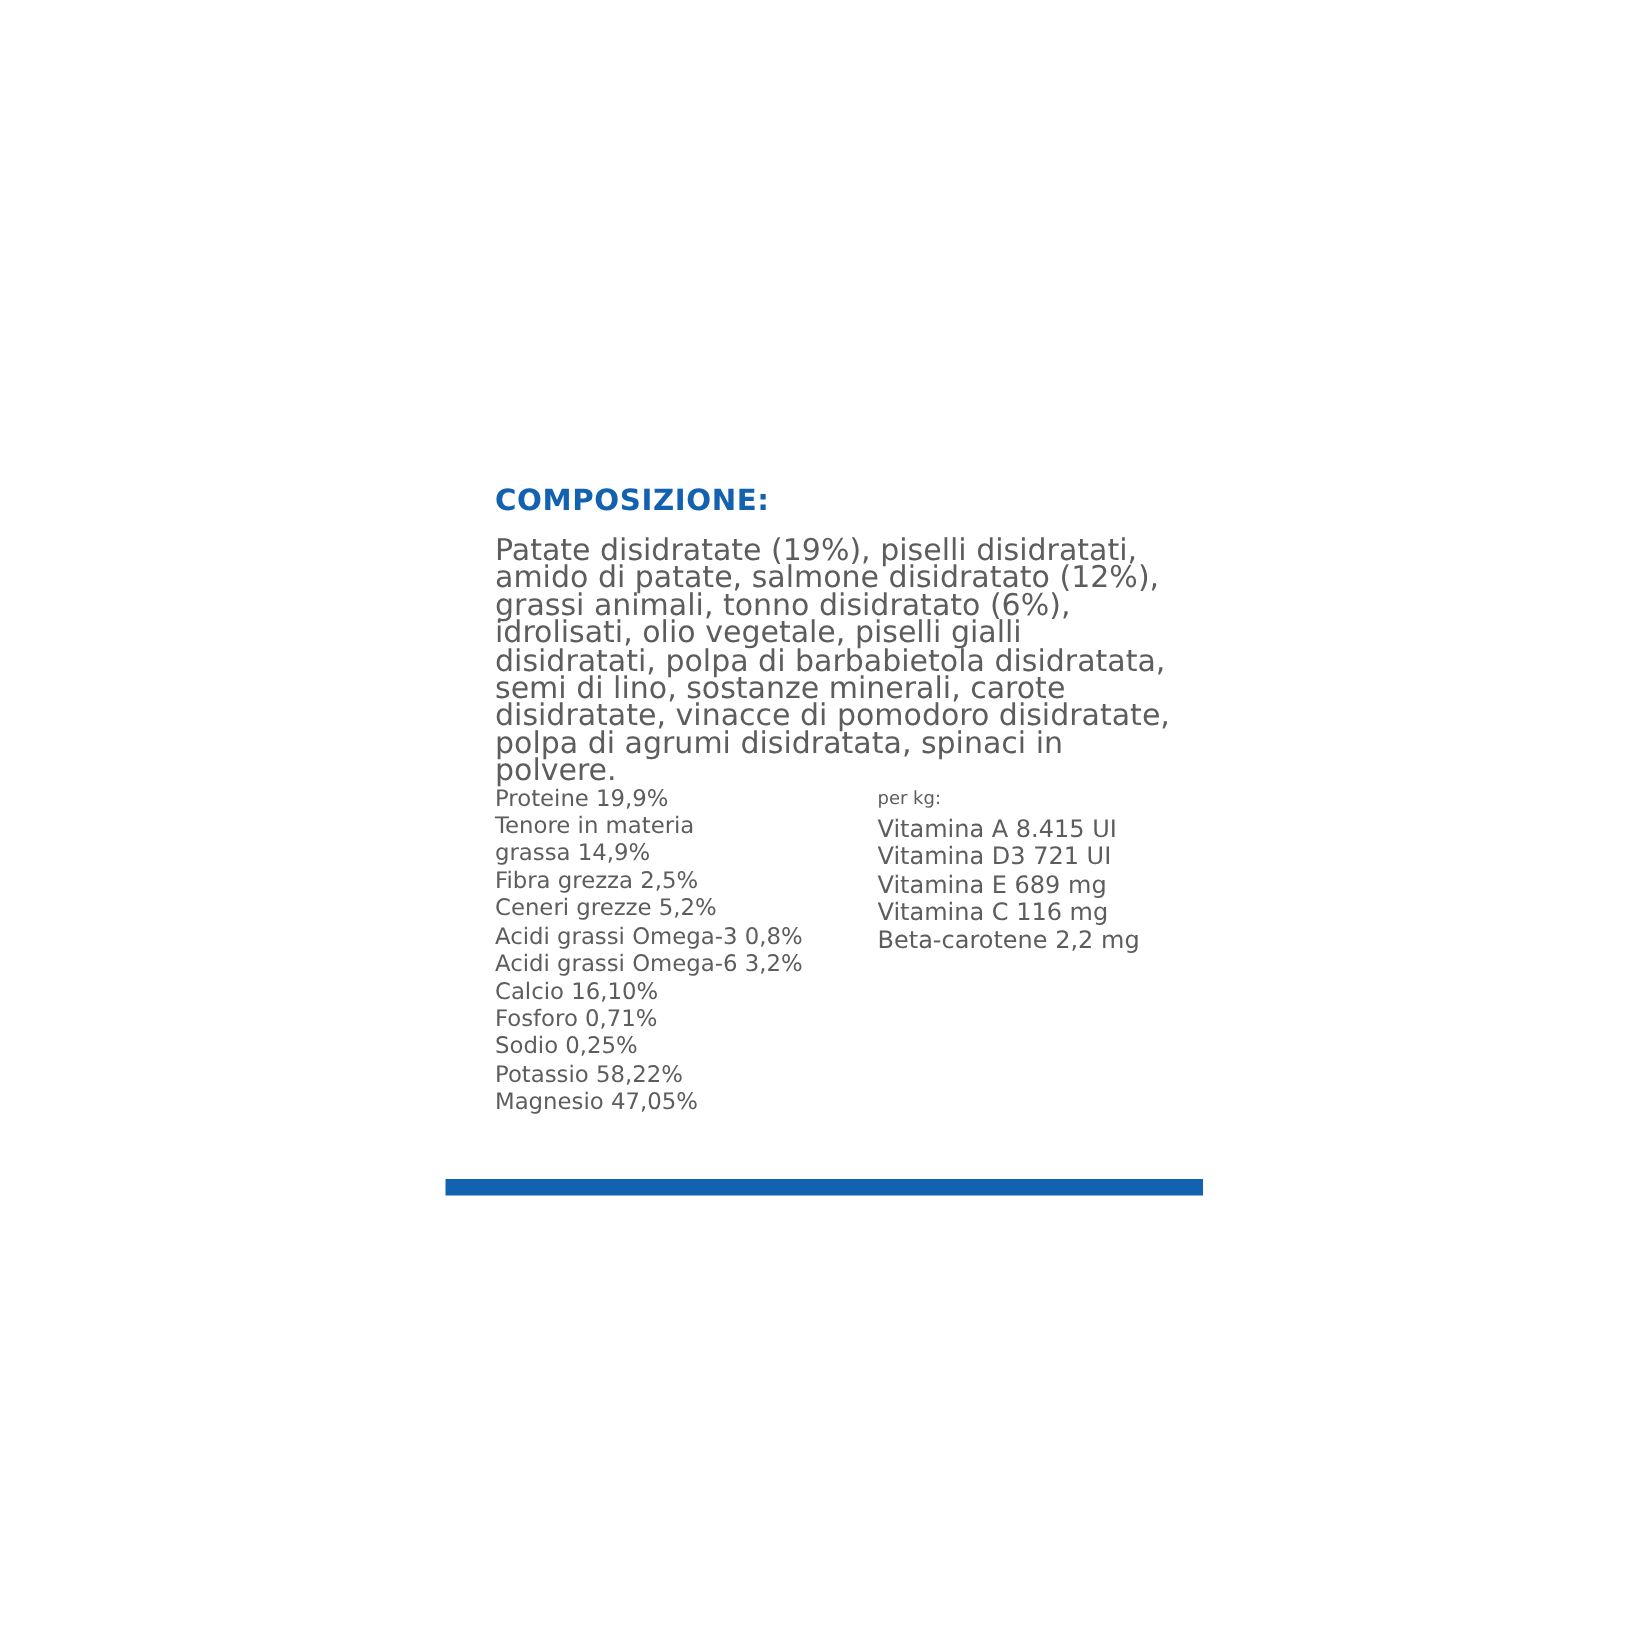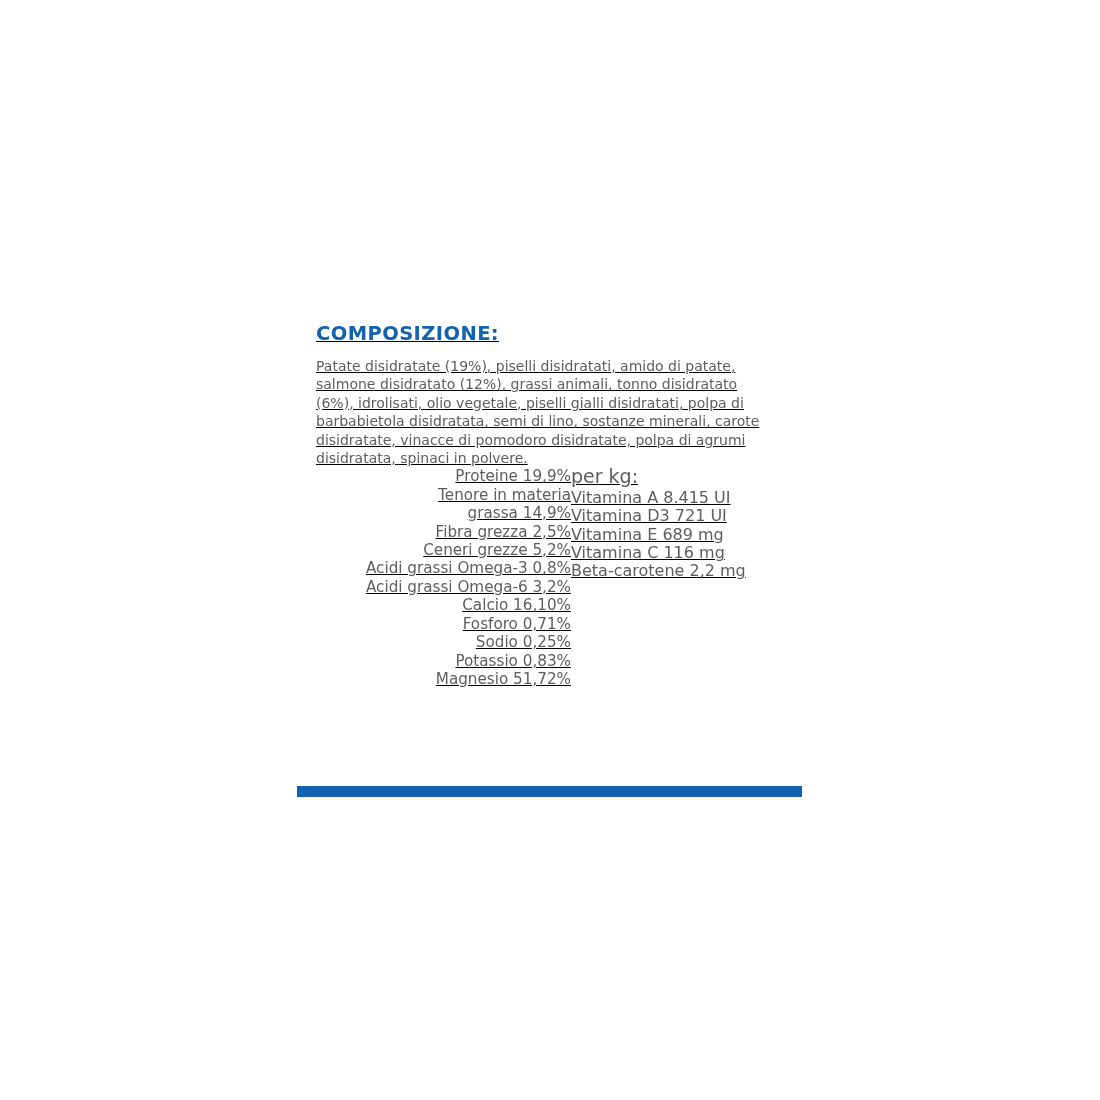--- a/index.html
+++ b/index.html
@@ -13,36 +13,35 @@
     font-family: "DejaVu Sans", sans-serif;
     overflow: hidden;
   }
   .page {
     position: relative;
     width: 1100px;
     height: 1100px;
   }
   .panel {
     position: absolute;
-    left: 316px;
+    left: 330px;
     top: 322px;
     width: 470px;
-    text-decoration: underline;
   }
   .section-title {
     color: #1262b0;
     font-family: "DejaVu Sans", sans-serif;
     font-weight: bold;
     font-size: 19.5px;
     letter-spacing: 0.4px;
     margin: 0 0 12px 0;
   }
   .composition-body {
     color: #5d5d5d;
-    font-size: 14px;
+    font-size: 20px;
     line-height: 18.4px;
     width: 452px;
     margin: 0;
   }
   .composition-body p {
     margin: 0;
   }
   .analytics-title {
     margin-top: 27px;
   }
@@ -61,25 +60,24 @@
     list-style: none;
     margin: 0;
     padding: 0;
     color: #5d5d5d;
     font-size: 15.2px;
     line-height: 18.4px;
   }
   .nutrient-list li {
     margin: 0;
     padding: 0;
-    text-align: right;
   }
   .per-kg-label {
     color: #5d5d5d;
-    font-size: 19px;
+    font-size: 12px;
     line-height: 18.4px;
     margin: 0 0 3px 0;
   }
   .vitamin-list {
     list-style: none;
     margin: 0;
     padding: 0;
     color: #5d5d5d;
     font-size: 16px;
     line-height: 18.4px;
@@ -114,22 +112,22 @@
           <li>Proteine 19,9%</li>
           <li>Tenore in materia</li>
           <li>grassa 14,9%</li>
           <li>Fibra grezza 2,5%</li>
           <li>Ceneri grezze 5,2%</li>
           <li>Acidi grassi Omega-3 0,8%</li>
           <li>Acidi grassi Omega-6 3,2%</li>
           <li>Calcio 16,10%</li>
           <li>Fosforo 0,71%</li>
           <li>Sodio 0,25%</li>
-          <li>Potassio 0,83%</li>
-          <li>Magnesio 51,72%</li>
+          <li>Potassio 58,22%</li>
+          <li>Magnesio 47,05%</li>
         </ul>
       </div>
 
       <div class="col-right">
         <div class="per-kg-label">per kg:</div>
         <ul class="vitamin-list">
           <li>Vitamina A 8.415 UI</li>
           <li>Vitamina D3 721 UI</li>
           <li>Vitamina E 689 mg</li>
           <li>Vitamina C 116 mg</li>

